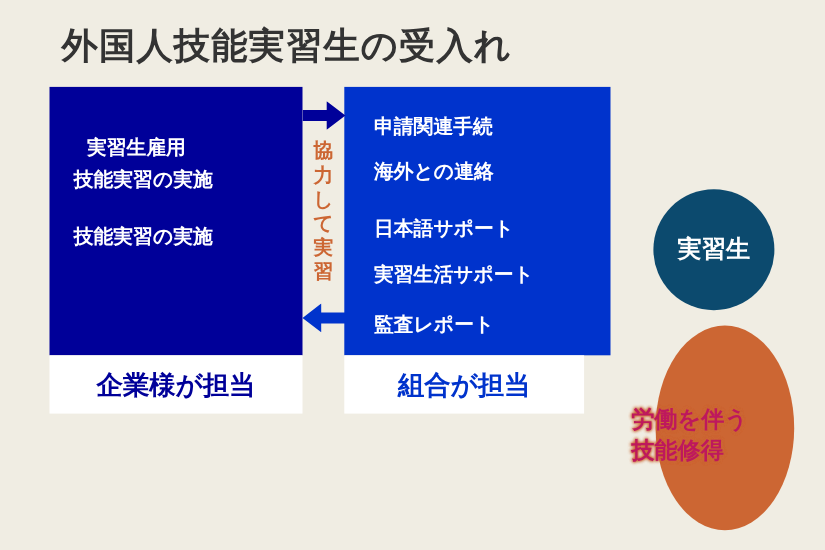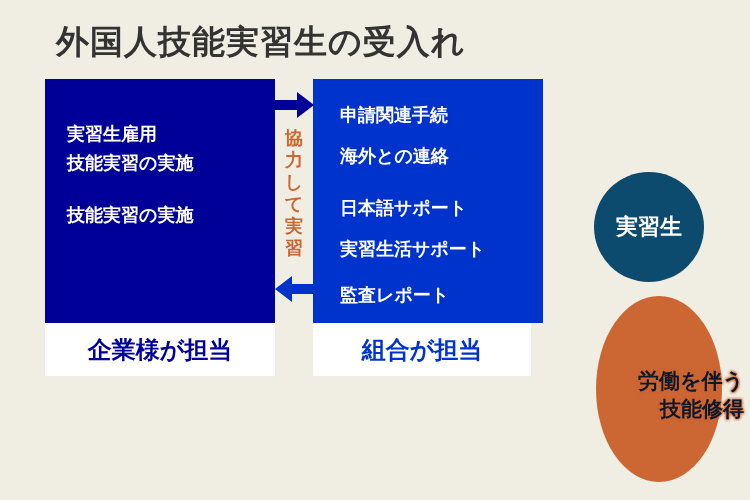--- a/index.html
+++ b/index.html
@@ -1,42 +1,42 @@
 <!DOCTYPE html>
 <html><head>
 <meta charset="utf-8">
 <style>
   html,body{margin:0;padding:0;}
   body{width:750px;height:500px;background:#f0ede3;position:relative;overflow:hidden;
        font-family:"DejaVu Sans","Liberation Sans",sans-serif;font-weight:bold;}
   .title{position:absolute;left:56px;top:20px;font-size:33px;color:#333333;letter-spacing:1px;white-space:nowrap;}
   .box{position:absolute;top:79px;height:244px;color:#fff;}
   .box-left{left:45px;width:230px;background:#000099;}
-  .box-right{left:313px;width:230px;background:#0033cc;}
+  .box-right{left:313px;width:230px;background:#0033cc;padding-left:12px;}
   .lbl{position:absolute;top:323px;height:53px;background:#ffffff;display:flex;align-items:center;justify-content:center;font-size:24px;}
   .lbl-left{left:45px;width:230px;color:#000099;}
   .lbl-right{left:313px;width:218px;color:#0033cc;}
   .ltxt{position:absolute;left:22px;font-size:18px;white-space:nowrap;}
   .rtxt{position:absolute;left:27px;font-size:18px;white-space:nowrap;}
   .vert{position:absolute;left:281px;top:127px;width:26px;font-size:18px;color:#cc6633;line-height:22px;text-align:center;}
   .vert span{display:block;}
   .arrow{position:absolute;}
   .circle{position:absolute;left:594px;top:172px;width:110px;height:110px;border-radius:50%;background:#0c4a6e;
           display:flex;align-items:center;justify-content:center;color:#fff;font-size:22px;}
   .ellipse{position:absolute;left:596px;top:296px;width:126px;height:186px;border-radius:50%;background:#cc6633;}
-  .etxt{position:absolute;left:574px;top:367px;width:170px;text-align:right;color:#0f172a;font-size:21px;line-height:28px;
+  .etxt{position:absolute;left:574px;top:367px;width:170px;text-align:left;color:#be185d;font-size:21px;line-height:28px;
         text-shadow:0 0 3px #cc6633,0 0 3px #cc6633,0 0 3px #cc6633;}
 </style>
 </head>
 <body>
 
 <div class="title">外国人技能実習生の受入れ</div>
 
 <div class="box box-left">
-  <div class="ltxt" style="top:43px;">実習生雇用</div>
+  <div class="ltxt" style="top:43px;margin-left:12px;">実習生雇用</div>
   <div class="ltxt" style="top:72px;">技能実習の実施</div>
   <div class="ltxt" style="top:124px;">技能実習の実施</div>
 </div>
 <div class="lbl lbl-left">企業様が担当</div>
 
 <div class="box box-right">
   <div class="rtxt" style="top:24px;">申請関連手続</div>
   <div class="rtxt" style="top:65px;">海外との連絡</div>
   <div class="rtxt" style="top:117px;">日本語サポート</div>
   <div class="rtxt" style="top:158px;text-align:center;">実習生活サポート</div>

